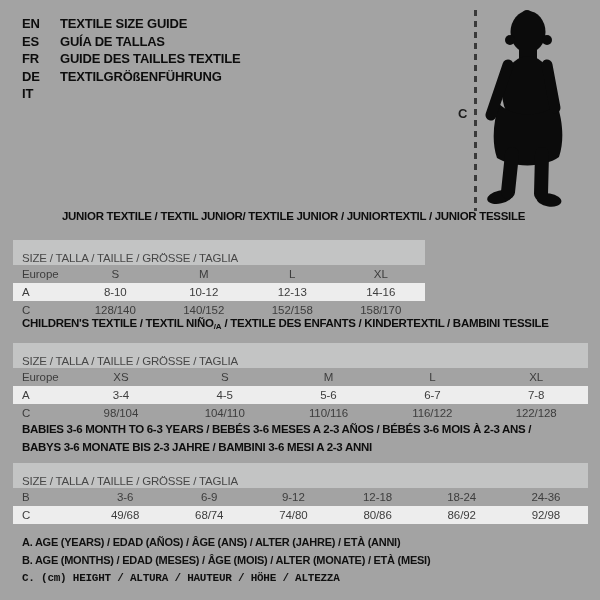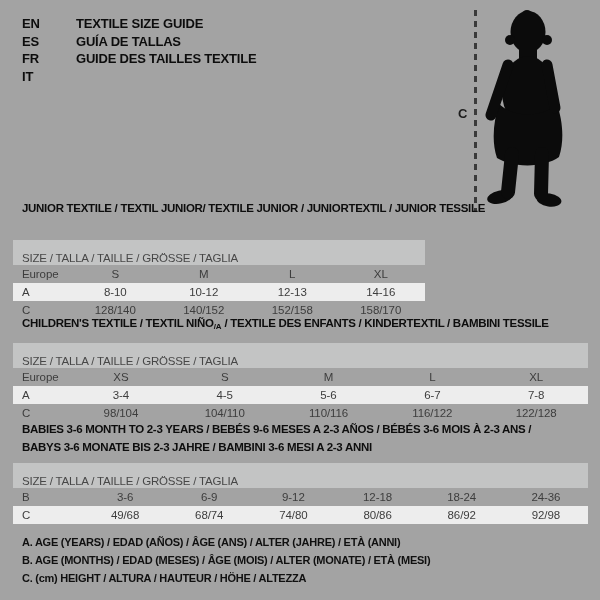--- a/index.html
+++ b/index.html
@@ -4,21 +4,21 @@
 <style>
   html,body{margin:0;padding:0;background:#ffffff;}
   #canvas{
     position:relative;width:600px;height:600px;background:#a3a3a3;overflow:hidden;
     font-family:"Liberation Sans",sans-serif;
   }
   
   .langs{position:absolute;left:22px;top:15px;font-size:13px;font-weight:bold;color:#0d0d0d;letter-spacing:-0.2px;}
   .lang-row{display:flex;height:17.6px;line-height:17.6px;}
   .lang-code{width:38px;flex:0 0 38px;}
-  .lang-title{white-space:nowrap;margin-left:16px;}
+  .lang-title{white-space:nowrap;}
   
   .measure-line{
     position:absolute;left:474px;top:10px;width:3px;height:201px;
     background:repeating-linear-gradient(to bottom,#3a3a3a 0 6px,transparent 6px 11px);
   }
   .measure-label{position:absolute;left:458px;top:106px;font-size:13px;font-weight:bold;color:#1c1c1c;}
   .baby{position:absolute;left:481px;top:8px;width:92px;height:202px;}
   
   .sec-title{
     position:absolute;left:22px;font-size:11.5px;line-height:13px;font-weight:bold;
@@ -55,20 +55,24 @@
       <span class="lang-code">EN</span>
       <span class="lang-title">TEXTILE SIZE GUIDE</span>
     </div>
     <div class="lang-row">
       <span class="lang-code">ES</span>
       <span class="lang-title">GUÍA DE TALLAS</span>
     </div>
     <div class="lang-row">
       <span class="lang-code">FR</span>
       <span class="lang-title">GUIDE DES TAILLES TEXTILE</span>
+    </div>
+    <div class="lang-row">
+      <span class="lang-code">DE</span>
+      <span class="lang-title">TEXTILGRÖßENFÜHRUNG</span>
     </div>
     <div class="lang-row">
       <span class="lang-code">IT</span>
     </div>
   </div>
 
   <div class="measure-line"></div>
   <div class="measure-label">C</div>
   <svg class="baby" viewBox="0 0 92 202" aria-hidden="true">
     <g fill="#0b0b0b" stroke="none">
@@ -83,21 +87,21 @@
       <ellipse cx="68" cy="192" rx="12.5" ry="6.5" transform="rotate(8 68 192)"></ellipse>
     </g>
     <g stroke="#0b0b0b" stroke-linecap="round" fill="none">
       <line x1="27" y1="57" x2="10" y2="107" stroke-width="11"></line>
       <line x1="66" y1="57" x2="74" y2="100" stroke-width="11"></line>
       <line x1="31" y1="146" x2="27" y2="184" stroke-width="14"></line>
       <line x1="61" y1="146" x2="60" y2="186" stroke-width="14"></line>
     </g>
   </svg>
 
-  <div class="sec-title" style="top:202px;">JUNIOR TEXTILE / TEXTIL JUNIOR/ TEXTILE JUNIOR / JUNIORTEXTIL / JUNIOR TESSILE</div>
+  <div class="sec-title" style="top:210px;margin-left:40px;">JUNIOR TEXTILE / TEXTIL JUNIOR/ TEXTILE JUNIOR / JUNIORTEXTIL / JUNIOR TESSILE</div>
   <table class="size-table" style="left:13px;top:240px;width:412px;">
     <colgroup>
         <col style="width:58px;">
         <col span="4">
       </colgroup>
     <thead>
       <tr>
         <th class="bar" colspan="5">SIZE / TALLA / TAILLE / GRÖSSE / TAGLIA</th>
       </tr>
     </thead>
@@ -159,21 +163,21 @@
         <td>98/104</td>
         <td>104/110</td>
         <td>110/116</td>
         <td>116/122</td>
         <td>122/128</td>
       </tr>
     </tbody>
   </table>
 
   <div class="sec-title two-line" style="top:420px;">
-    <div>BABIES 3-6 MONTH TO 2-3 YEARS / BEBÉS 9-6 MESES A 2-3 AÑOS / BÉBÉS 3-6 MOIS À 2-3 ANS /</div>
+    <div>BABIES 3-6 MONTH TO 6-3 YEARS / BEBÉS 3-6 MESES A 2-3 AÑOS / BÉBÉS 3-6 MOIS À 2-3 ANS /</div>
     <div>BABYS 3-6 MONATE BIS 2-3 JAHRE / BAMBINI 3-6 MESI A 2-3 ANNI</div>
   </div>
   <table class="size-table" style="left:13px;top:463px;width:575px;">
     <colgroup>
         <col style="width:70px;">
         <col span="6">
       </colgroup>
     <thead>
       <tr>
         <th class="bar" colspan="7">SIZE / TALLA / TAILLE / GRÖSSE / TAGLIA</th>
@@ -196,15 +200,15 @@
         <td>74/80</td>
         <td>80/86</td>
         <td>86/92</td>
         <td>92/98</td>
       </tr>
     </tbody>
   </table>
 
   <div class="footnote" style="top:536px;">A. AGE (YEARS) / EDAD (AÑOS) / ÂGE (ANS) / ALTER (JAHRE) / ETÀ (ANNI)</div>
   <div class="footnote" style="top:554px;">B. AGE (MONTHS) / EDAD (MESES) / ÂGE (MOIS) / ALTER (MONATE) / ETÀ (MESI)</div>
-  <div class="footnote" style="top:572px;">C. (cm) HEIGHT / ALTURA / HAUTEUR / HÖHE / ALTEZZA</div>
+  <div class="footnote" style="top:572px;font-family:Liberation Mono, monospace;">C. (cm) HEIGHT / ALTURA / HAUTEUR / HÖHE / ALTEZZA</div>
 
 </div>
 
 </body></html>

